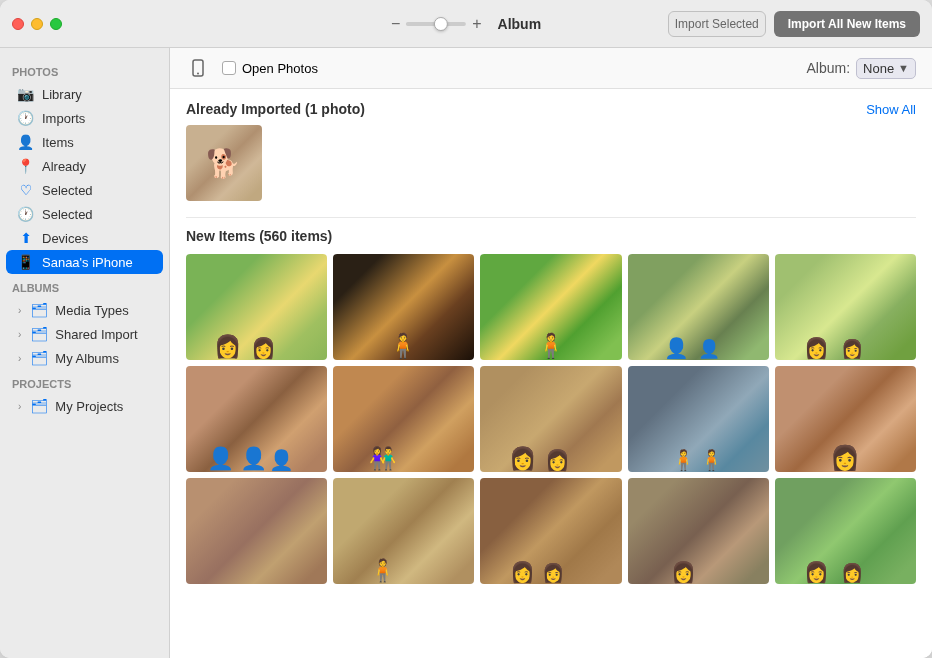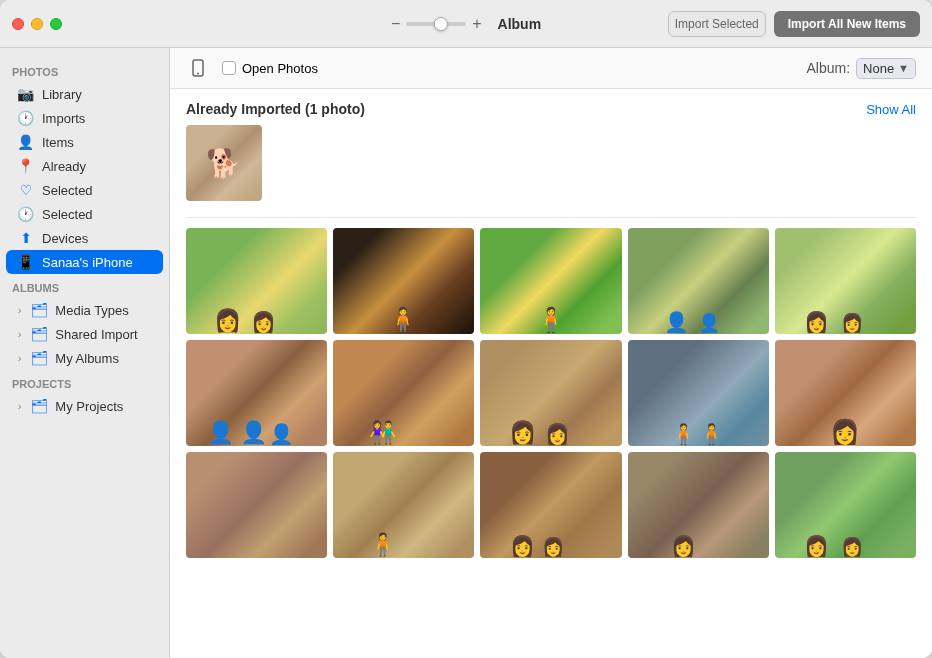--- a/index.html
+++ b/index.html
@@ -441,20 +441,23 @@
         <div class="section-header">
           <span class="section-title">Already Imported (1 photo)</span>
           <span class="show-all-link">Show All</span>
         </div>
         <div class="already-imported-grid">
           <div class="photo-thumb photo-already"></div>
         </div>
 
         <div class="divider"></div>
 
+        <div class="section-header">
+          <span class="section-title">New Items (560 items)</span>
+        </div>
         <div class="new-items-grid">
           <div class="new-photo-thumb photo-1">
             <div class="photo-thumb-inner">
               <span class="photo-person" style="font-size:22px;left:30%">👩</span>
               <span class="photo-person" style="font-size:20px;left:55%">👩</span>
             </div>
           </div>
           <div class="new-photo-thumb photo-2">
             <div class="photo-thumb-inner">
               <span class="photo-person" style="font-size:24px">🧍</span>

